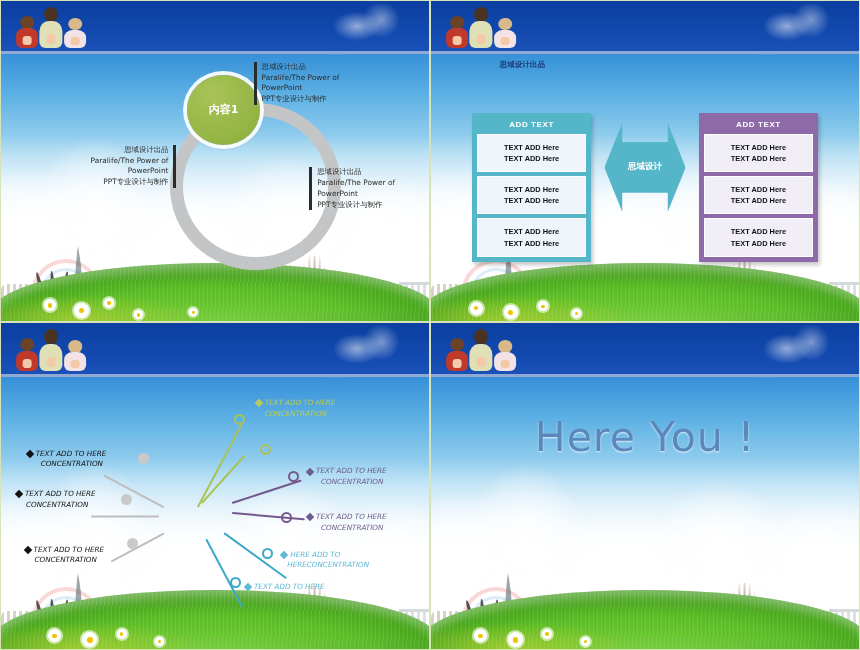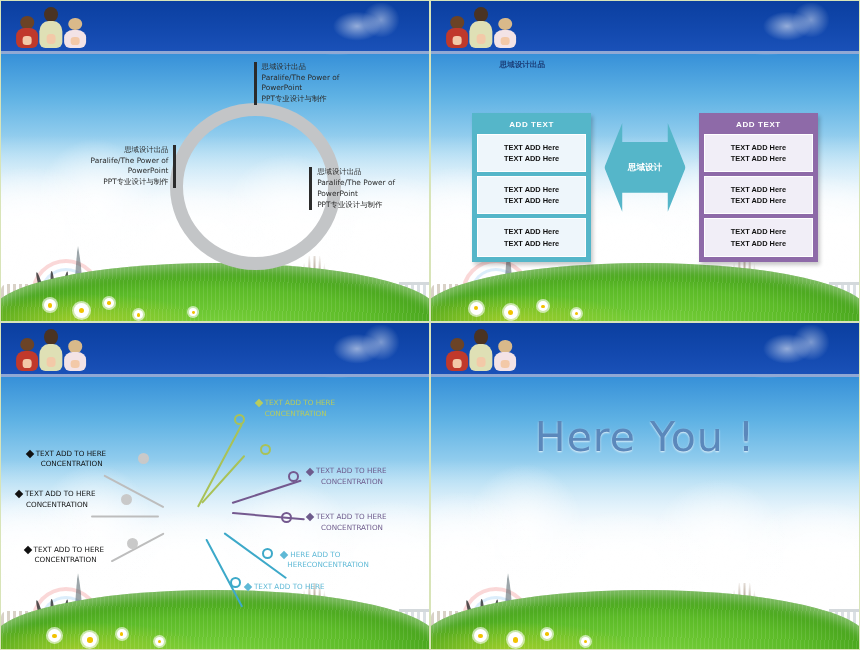--- a/index.html
+++ b/index.html
@@ -186,34 +186,34 @@
           padding:7px 2px; text-align:center; color:#111; font-weight:bold;
           font-size:7.4px; line-height:1.5; }
   .col.right .cell { background:#f1eef7; }
   .col .cell:last-child{ margin-bottom:2px; }
   .arrow { position:absolute; left:50%; top:52%; transform:translate(-50%,-50%);
            width:19%; height:33%; background:#55b6c9;
            clip-path: polygon(0% 50%, 22% 8%, 22% 26%, 78% 26%, 78% 8%, 100% 50%, 78% 92%, 78% 74%, 22% 74%, 22% 92%);
            display:flex; align-items:center; justify-content:center; }
   .arrow span{ color:#ffffff; font-weight:bold; font-size:8.6px; line-height:1.25;
                text-align:center; width:52%;
-               font-family:Liberation Serif, serif; }
+               font-family:Liberation Mono, monospace; }
 
   
   .s3-wrap{ position:absolute; inset:0; z-index:5; }
   .hub { position:absolute; left:37%; top:44%; width:19%; height:25%;
          border-radius:50%; border:2.5px solid #e09a3e; background:rgba(255,255,255,.55);
          display:flex; align-items:center; justify-content:center; }
   .hub span{ font-weight:bold; font-size:8px; color:#1a1a1a; text-align:center; line-height:1.3; }
   .spoke { position:absolute; height:2.4px; transform-origin: 0% 50%; border-radius:2px; }
   .node { position:absolute; width:11px; height:11px; border-radius:50%;
           border:2.4px solid; background:transparent; }
   .node.filled{ background:#c9c9c9; border-color:#c9c9c9; }
   .lbl { position:absolute; font-size:7.2px; line-height:1.45; white-space:nowrap;
-         font-family:"DejaVu Sans","Liberation Sans",sans-serif; }
+         font-family:"DejaVu Sans","Liberation Sans",sans-serif;font-style:italic; }
   .lbl .dia{ display:inline-block; width:6px; height:6px; transform:rotate(45deg);
              margin-right:3px; vertical-align:middle; }
   .lbl .txt{ display:inline-block; vertical-align:middle; }
   .lbl.r { text-align:left; }
   .lbl.l { text-align:left; }
 
   
   .s4-wrap{ position:absolute; inset:0; z-index:5; display:flex;
             align-items:flex-start; justify-content:center; }
   .thanks{ margin-top:21%; font-size:41px; color:#5b88bb; letter-spacing:1px;
@@ -267,20 +267,21 @@
           <div class="head" style="top:0;width:62%;height:41%;background:#d9b98a"></div>
           <div class="body" style="width:100%;height:61%;background:#f3e3e6"></div>
           <div class="hands" style="width:40%;height:26%"></div>
         </div>
       </div>
     </div>
 
     <div class="s1-wrap">
       <div class="donut-ring"></div>
 
+      <div class="bubble b1">内容1</div>
 
       <div class="callout right c-green" style="left:59%;top:19%;width:37%">
         <div>思域设计出品</div>
         <div>Paralife/The Power of</div>
         <div>PowerPoint</div>
         <div>PPT专业设计与制作</div>
       </div>
 
       <div class="callout left c-purple" style="left:5%;top:45%;width:36%">
         <div>思域设计出品</div>

